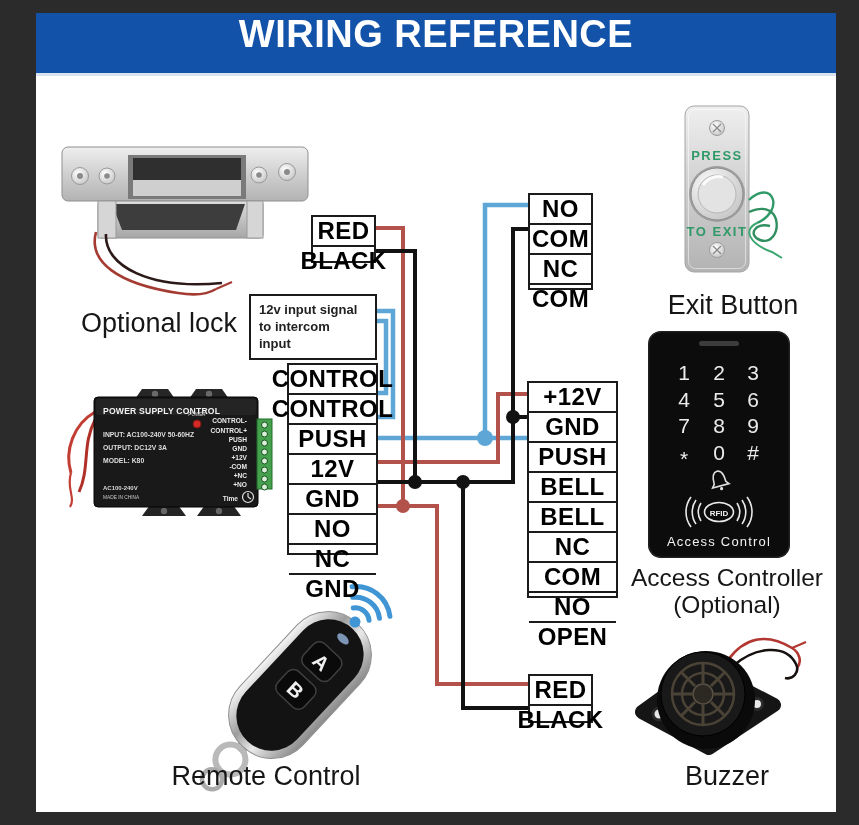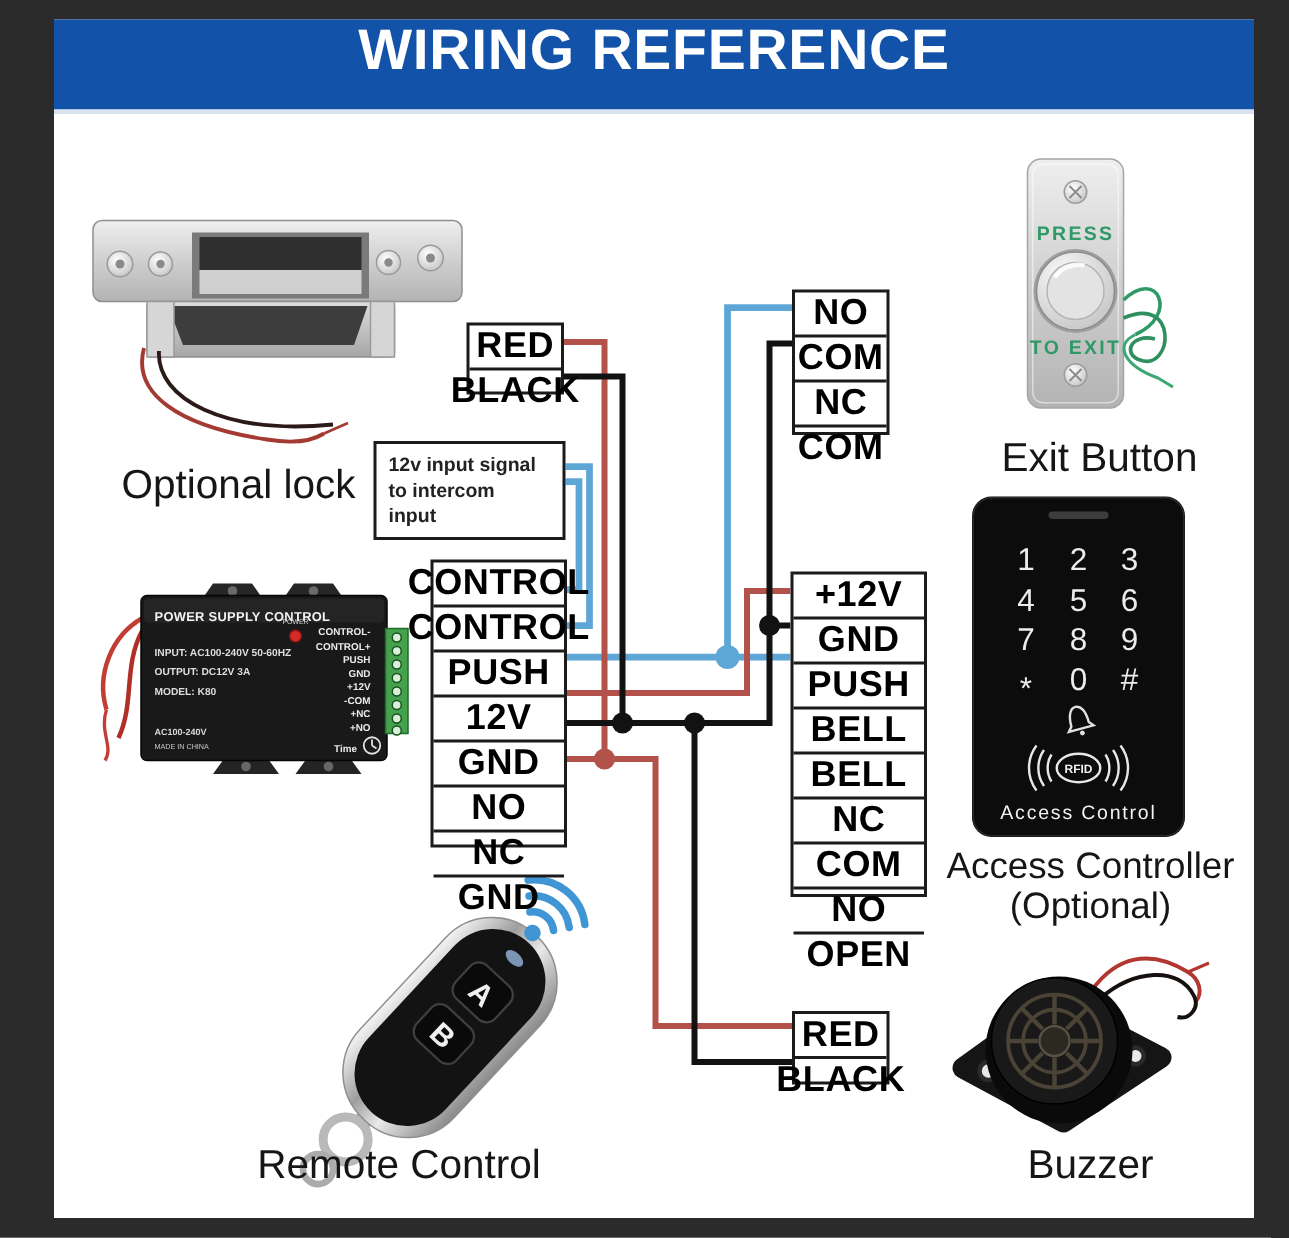--- a/index.html
+++ b/index.html
@@ -244,21 +244,21 @@
       <circle class="dot black" cx="463" cy="482" r="7"></circle>
       <circle class="dot black" cx="513" cy="417" r="7"></circle>
     </g>
   </svg>
 
   <div class="tb" style="left:311px;top:215px;width:65px;height:48px">
     <div class="tr">RED</div>
     <div class="tr">BLACK</div>
   </div>
 
-  <div class="tb" style="left:287px;top:373px;width:91px;height:192px">
+  <div class="tb" style="left:287px;top:363px;width:91px;height:192px">
     <div class="tr">CONTROL</div>
     <div class="tr">CONTROL</div>
     <div class="tr">PUSH</div>
     <div class="tr">12V</div>
     <div class="tr">GND</div>
     <div class="tr">NO</div>
     <div class="tr">NC</div>
     <div class="tr">GND</div>
   </div>
 

